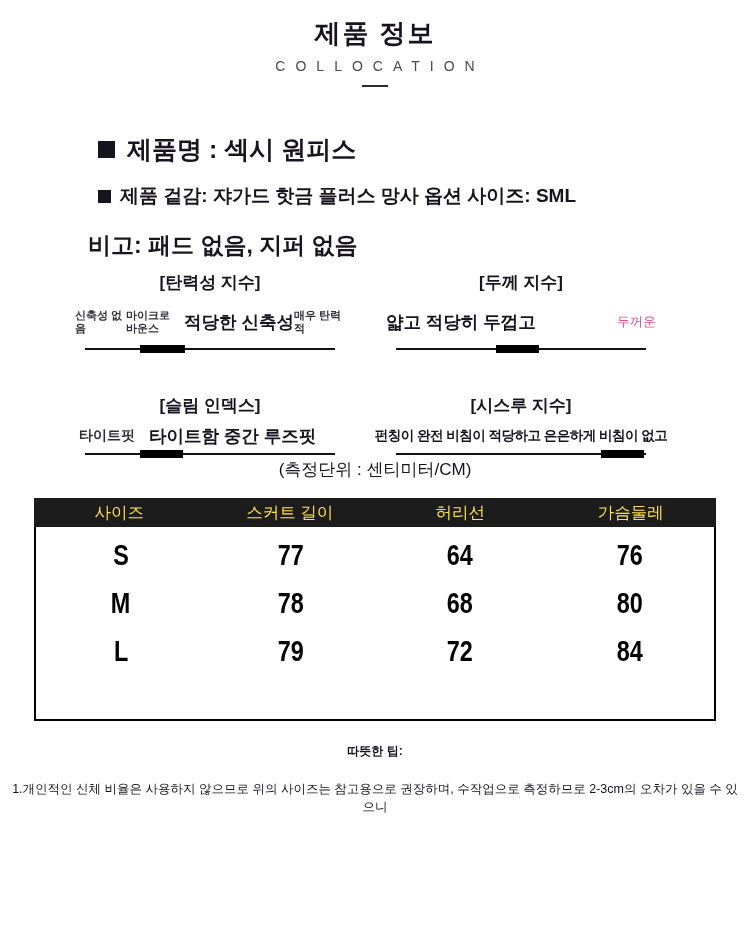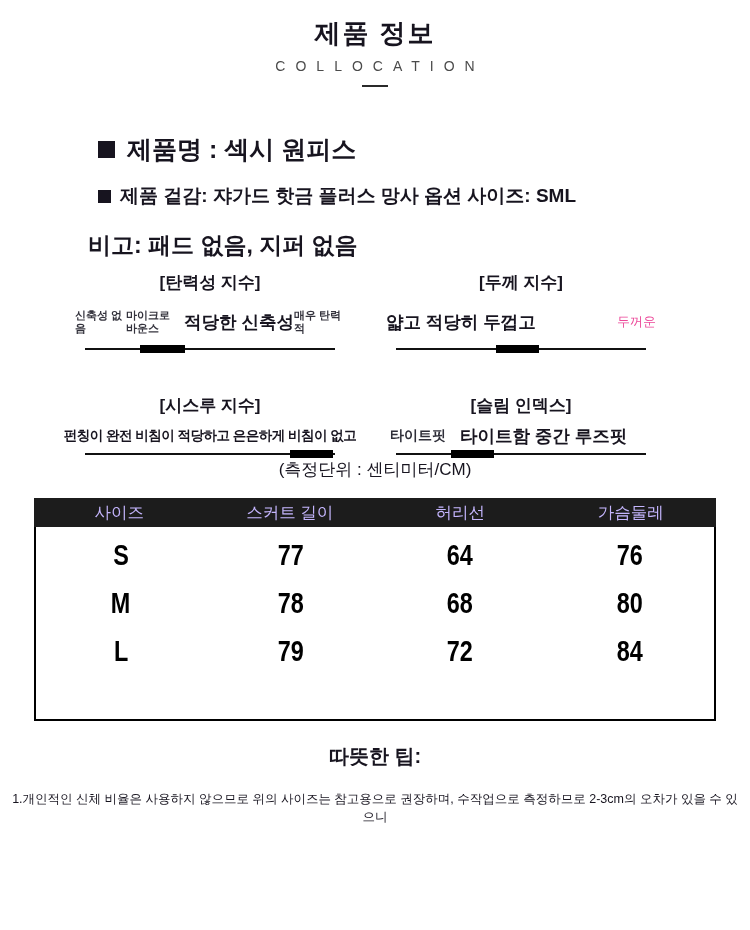--- a/index.html
+++ b/index.html
@@ -35,28 +35,28 @@
   .slim-labels{justify-content:flex-start;gap:14px;padding-left:4px;}
   .slim-small{font-size:14px;font-weight:600;color:#2e2e38;white-space:nowrap;}
   .bar{position:relative;height:8px;margin:0 10px;}
   .bar-line{position:absolute;left:0;right:0;top:3px;height:2px;background:#111;}
   .bar-marker{position:absolute;top:0;height:8px;background:#000;}
   
   .size-hd{margin-top:44px;text-align:center;font-size:23px;font-weight:700;}
   .size-unit{text-align:center;font-size:17px;font-weight:500;}
   .tbl{margin:17px 34px 0;}
   .tbl-head{display:flex;background:#1c1c1c;height:29px;align-items:center;}
-  .thcell{flex:1;text-align:center;color:#c4b5fd;font-size:16.5px;font-weight:500;}
+  .thcell{flex:1;text-align:center;color:#fde047;font-size:16.5px;font-weight:500;}
   .tbl-body{border:2px solid #000;border-top:none;padding:4px 0 44px;background:#fff;color:#000;}
   .trow{display:flex;height:48px;align-items:center;}
   .tcell{flex:1;text-align:center;font-size:30px;font-weight:700;}
   .cond{display:inline-block;transform:scaleX(0.78);}
   
   .tips{margin-top:22px;text-align:center;}
-  .tips-title{font-size:20px;font-weight:700;}
+  .tips-title{font-size:12px;font-weight:700;}
   .tip-sm{margin:20px 10px 0;font-size:12.5px;font-weight:500;line-height:1.45;}
 </style>
 </head>
 <body>
 
 <div class="page">
 
   <div class="hdr">
     <div class="hdr-title">제품 정보</div>
     <div class="hdr-sub">COLLOCATION</div>
@@ -99,39 +99,39 @@
         <span class="lbl-lg">얇고 적당히 두껍고</span>
         <span class="lbl-md">두꺼운</span>
       </div>
       <div class="bar">
         <div class="bar-line"></div>
         <div class="bar-marker" style="left: 40%; width: 17%;"></div>
       </div>
     </div>
 
     <div class="idx">
-      <div class="idx-title">[시스루 지수]</div>
-      <div class="idx-labels lab-h2 center">
-        <span class="lbl-see">펀칭이 완전 비침이 적당하고 은은하게 비침이 없고</span>
-      </div>
-      <div class="bar">
-        <div class="bar-line"></div>
-        <div class="bar-marker" style="left: 82%; width: 17%;"></div>
-      </div>
-    </div>
-
-    <div class="idx">
       <div class="idx-title">[슬림 인덱스]</div>
       <div class="idx-labels lab-h2 slim-labels">
         <span class="slim-small">타이트핏</span>
         <span class="lbl-lg">타이트함 중간 루즈핏</span>
       </div>
       <div class="bar">
         <div class="bar-line"></div>
         <div class="bar-marker" style="left: 22%; width: 17%;"></div>
+      </div>
+    </div>
+
+    <div class="idx">
+      <div class="idx-title">[시스루 지수]</div>
+      <div class="idx-labels lab-h2 center">
+        <span class="lbl-see">펀칭이 완전 비침이 적당하고 은은하게 비침이 없고</span>
+      </div>
+      <div class="bar">
+        <div class="bar-line"></div>
+        <div class="bar-marker" style="left: 82%; width: 17%;"></div>
       </div>
     </div>
 
   </div>
 
   <div class="size-unit">(측정단위 : 센티미터/CM)</div>
 
   <div class="tbl">
     <div class="tbl-head">
       <span class="thcell">사이즈</span>

